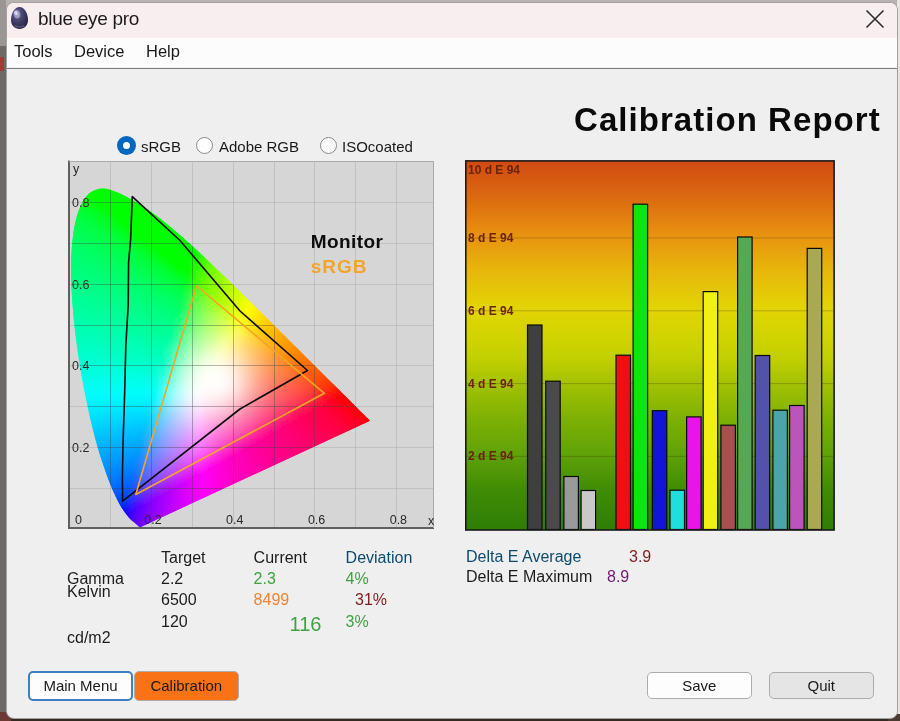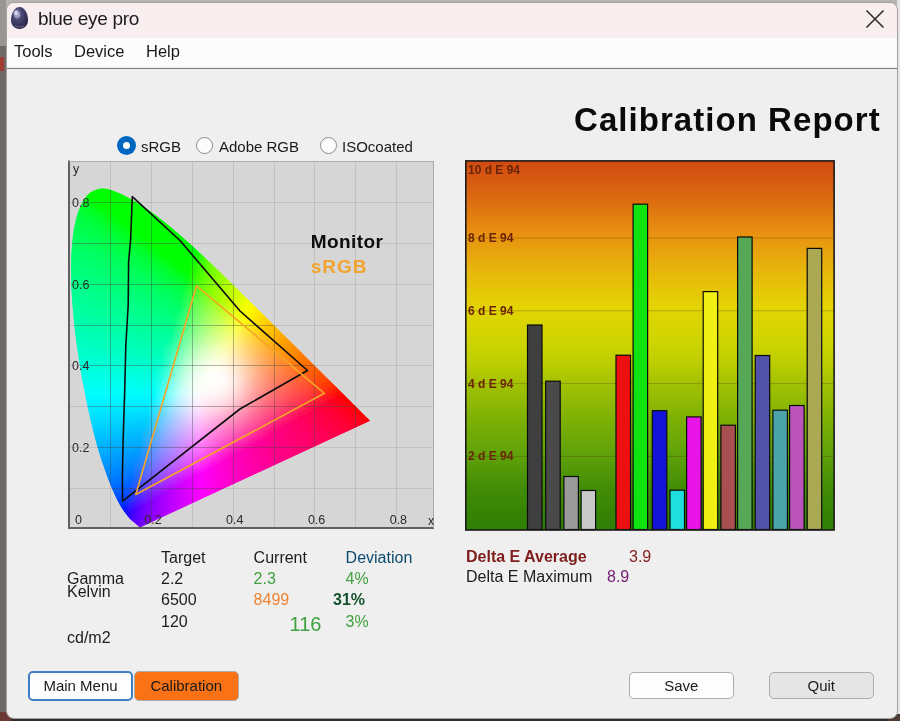--- a/index.html
+++ b/index.html
@@ -1088,25 +1088,25 @@
 <div style="position:absolute;left:161px;top:548.5px;font-size:16px;color:#1c1c1c;font-weight:normal;white-space:nowrap;">Target</div>
     <div style="position:absolute;left:253.6px;top:548.5px;font-size:16px;color:#1c1c1c;font-weight:normal;white-space:nowrap;">Current</div>
     <div style="position:absolute;left:345.6px;top:548.5px;font-size:16px;color:#0c4a6e;font-weight:normal;white-space:nowrap;">Deviation</div>
     <div style="position:absolute;left:67px;top:569.8px;font-size:16px;color:#1c1c1c;font-weight:normal;white-space:nowrap;">Gamma</div>
     <div style="position:absolute;left:161px;top:569.8px;font-size:16px;color:#1c1c1c;font-weight:normal;white-space:nowrap;">2.2</div>
     <div style="position:absolute;left:253.6px;top:569.8px;font-size:16px;color:#3fa23f;font-weight:normal;white-space:nowrap;">2.3</div>
     <div style="position:absolute;left:345.6px;top:569.8px;font-size:16px;color:#3fa23f;font-weight:normal;white-space:nowrap;">4%</div>
     <div style="position:absolute;left:67px;top:583px;font-size:16px;color:#1c1c1c;font-weight:normal;white-space:nowrap;">Kelvin</div>
     <div style="position:absolute;left:161px;top:591.0999999999999px;font-size:16px;color:#1c1c1c;font-weight:normal;white-space:nowrap;">6500</div>
     <div style="position:absolute;left:253.6px;top:591.0999999999999px;font-size:16px;color:#ed8434;font-weight:normal;white-space:nowrap;">8499</div>
-    <div style="position:absolute;left:333px;top:591.0999999999999px;font-size:16px;color:#14532d;font-weight:bold;white-space:nowrap;">31%</div>
+    <div style="position:absolute;left:355px;top:591.0999999999999px;font-size:16px;color:#7f1d1d;font-weight:normal;white-space:nowrap;">31%</div>
     <div style="position:absolute;left:67px;top:612.5px;font-size:16px;color:#1c1c1c;font-weight:normal;white-space:nowrap;margin-top:16px;">cd/m2</div>
     <div style="position:absolute;left:161px;top:612.5px;font-size:16px;color:#1c1c1c;font-weight:normal;white-space:nowrap;">120</div>
     <div style="position:absolute;left:253.6px;top:612.5px;font-size:20px;color:#3fa23f;font-weight:normal;white-space:nowrap;margin-left:36px;">116</div>
     <div style="position:absolute;left:345.6px;top:612.5px;font-size:16px;color:#3fa23f;font-weight:normal;white-space:nowrap;">3%</div>
-    <div style="position:absolute;left:466px;top:547.5px;font-size:16px;color:#7f1d1d;font-weight:bold;white-space:nowrap;">Delta E Average</div>
+    <div style="position:absolute;left:466px;top:547.5px;font-size:16px;color:#0c4a6e;font-weight:normal;white-space:nowrap;">Delta E Average</div>
     <div style="position:absolute;left:629px;top:547.5px;font-size:16px;color:#7f1d1d;font-weight:normal;white-space:nowrap;">3.9</div>
     <div style="position:absolute;left:466px;top:568.0999999999999px;font-size:16px;color:#1c1c1c;font-weight:normal;white-space:nowrap;">Delta E Maximum</div>
     <div style="position:absolute;left:607px;top:568.0999999999999px;font-size:16px;color:#701a75;font-weight:normal;white-space:nowrap;">8.9</div>
 <div style="position:absolute;left:28px;top:671px;width:105px;height:29.5px;box-sizing:border-box;background:#fdfdfd;border:2px solid #3f7ec2;border-radius:5px;display:flex;align-items:center;justify-content:center;font-size:15px;color:#1a1a1a">Main Menu</div>
 <div style="position:absolute;left:134px;top:671px;width:104.5px;height:29.5px;box-sizing:border-box;background:#f97316;border:1px solid #acacac;border-radius:5px;display:flex;align-items:center;justify-content:center;font-size:15px;color:#1a1a1a">Calibration</div>
-<div style="position:absolute;left:629px;top:672px;width:104.5px;height:26.5px;box-sizing:border-box;background:#fdfdfd;border:1px solid #acacac;border-radius:5px;display:flex;align-items:center;justify-content:center;font-size:15px;color:#1a1a1a">Save</div>
+<div style="position:absolute;left:647px;top:672px;width:104.5px;height:26.5px;box-sizing:border-box;background:#fdfdfd;border:1px solid #acacac;border-radius:5px;display:flex;align-items:center;justify-content:center;font-size:15px;color:#1a1a1a">Save</div>
 <div style="position:absolute;left:768.5px;top:672px;width:105.5px;height:26.5px;box-sizing:border-box;background:#e5e5e5;border:1px solid #acacac;border-radius:5px;display:flex;align-items:center;justify-content:center;font-size:15px;color:#1a1a1a">Quit</div>
 </div>
 </body></html>

